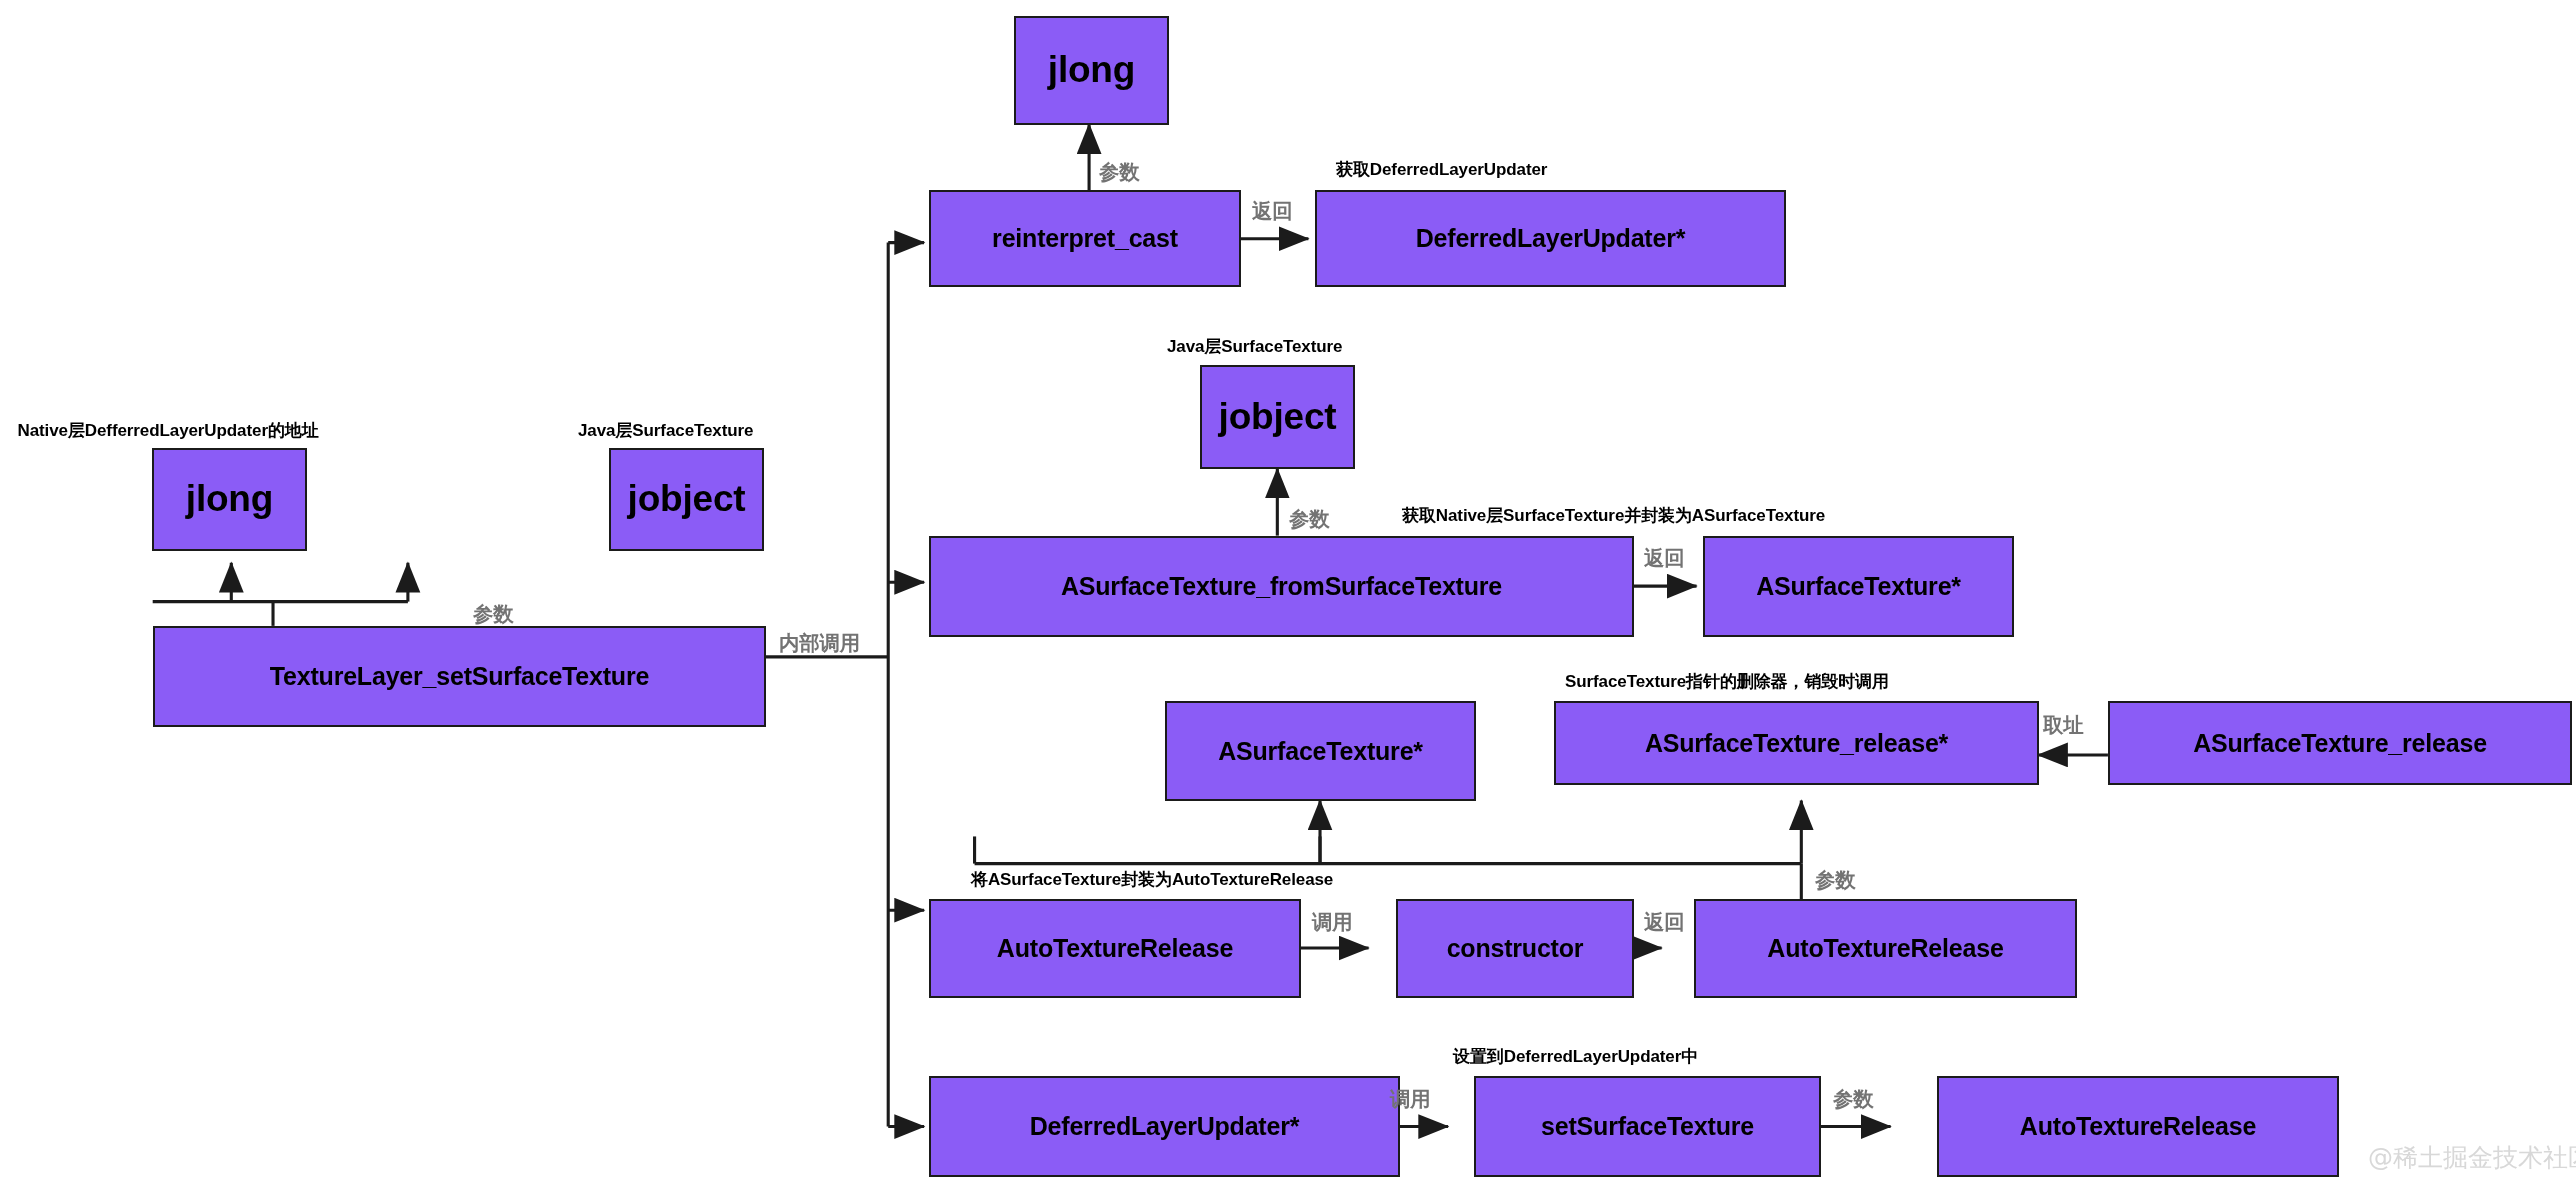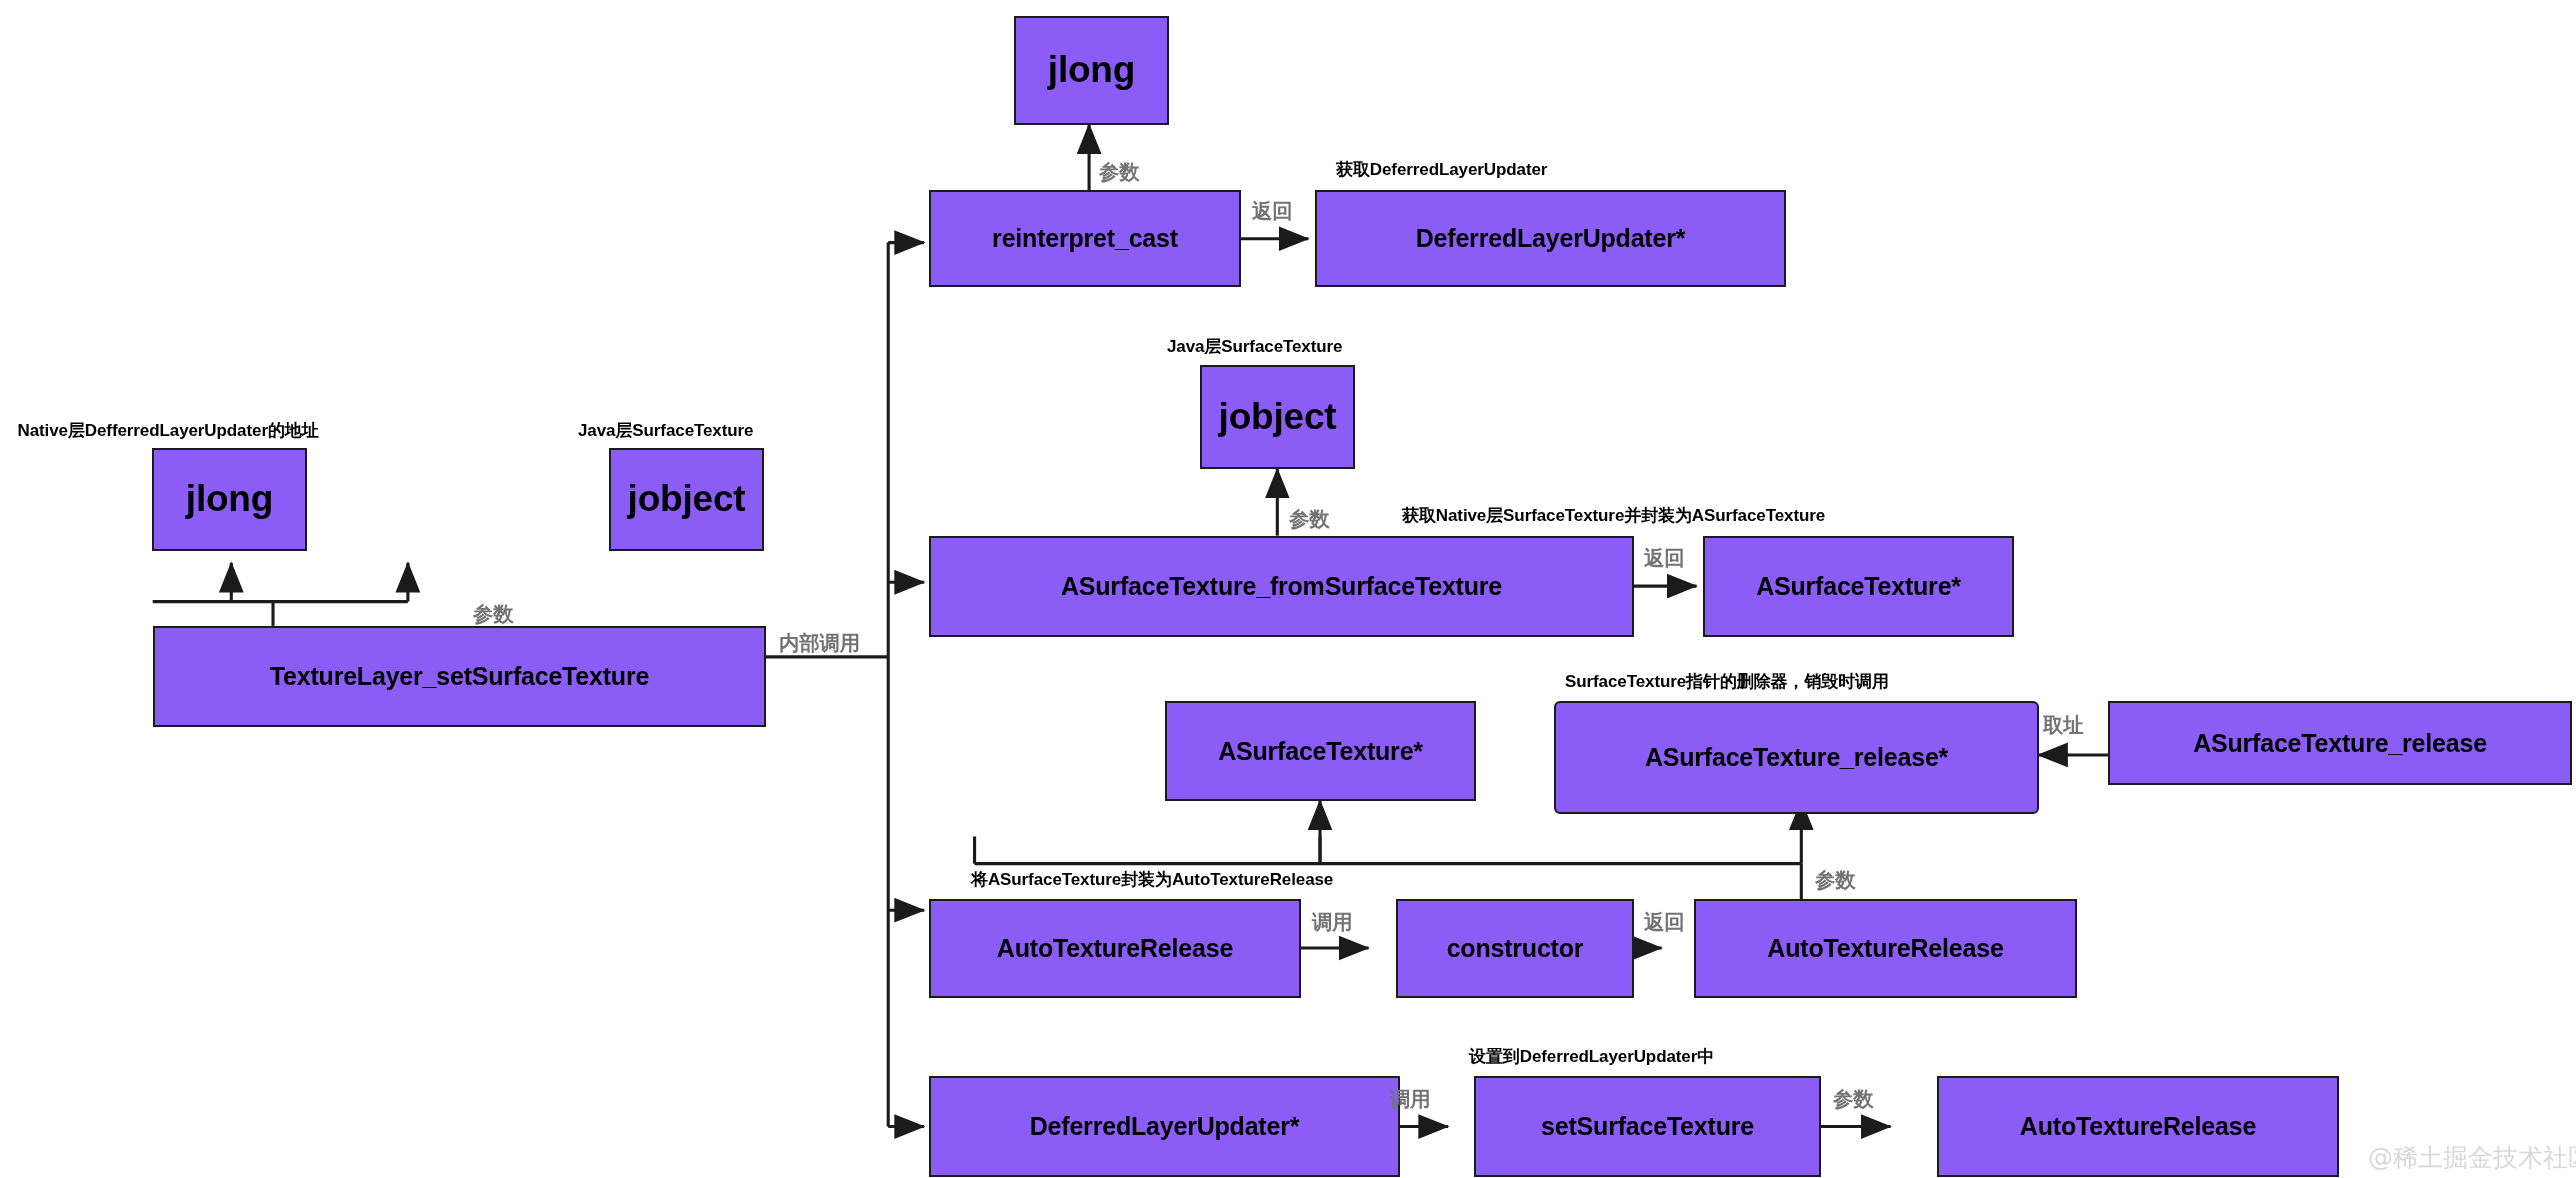--- a/index.html
+++ b/index.html
@@ -152,21 +152,21 @@
 
   <div class="node med" style="left:153px; top:626px; width:303px; height:0px;"></div>
   <div class="node med" style="left:153px; top:626px; width:613px; height:101px;">
     <span>TextureLayer_setSurfaceTexture</span>
   </div>
 
   <div class="node med" style="left:1165px; top:701px; width:311px; height:100px;">
     <span>ASurfaceTexture*</span>
   </div>
 
-  <div class="node med" style="left:1554px; top:701px; width:485px; height:113px;border-radius:6px;">
+  <div class="node med" style="left:1554px; top:701px; width:485px; height:84px;">
     <span>ASurfaceTexture_release*</span>
   </div>
 
   <div class="node med" style="left:2108px; top:701px; width:464px; height:84px;">
     <span>ASurfaceTexture_release</span>
   </div>
 
   <div class="node med" style="left:929px; top:899px; width:372px; height:99px;">
     <span>AutoTextureRelease</span>
   </div>
@@ -198,21 +198,21 @@
   <div class="caption" style="left:1336px; top:158px;">获取DeferredLayerUpdater</div>
 
   <div class="caption" style="left:1167px; top:335px;">Java层SurfaceTexture</div>
 
   <div class="caption" style="left:1402px; top:504px;">获取Native层SurfaceTexture并封装为ASurfaceTexture</div>
 
   <div class="caption" style="left:1565px; top:670px;">SurfaceTexture指针的删除器，销毁时调用</div>
 
   <div class="caption" style="left:971px; top:868px;">将ASurfaceTexture封装为AutoTextureRelease</div>
 
-  <div class="caption" style="left:1453px; top:1045px;margin-left:16px;">设置到DeferredLayerUpdater中</div>
+  <div class="caption" style="left:1453px; top:1045px;">设置到DeferredLayerUpdater中</div>
 
   <div class="elabel" style="left:1099px; top:158px;">参数</div>
 
   <div class="elabel" style="left:1252px; top:197px;">返回</div>
 
   <div class="elabel" style="left:1289px; top:505px;">参数</div>
 
   <div class="elabel" style="left:1644px; top:544px;">返回</div>
 
   <div class="elabel" style="left:473px; top:600px;">参数</div>

